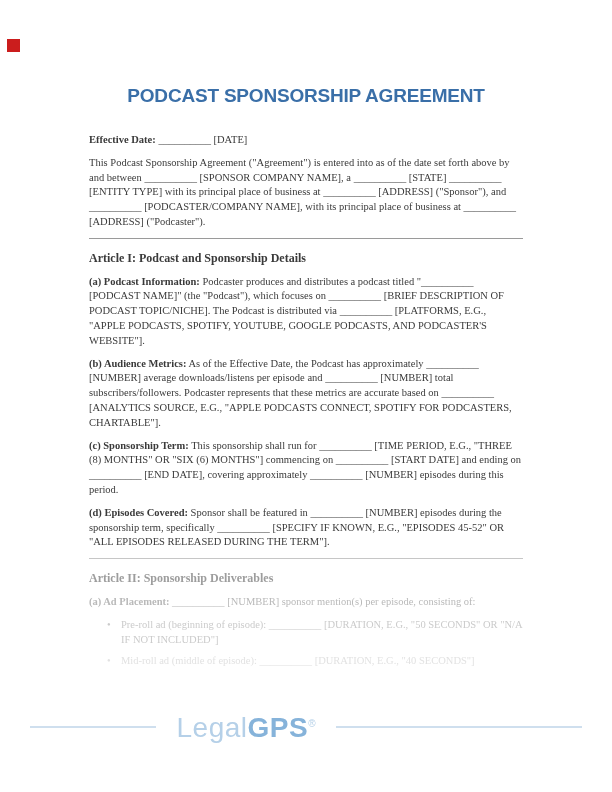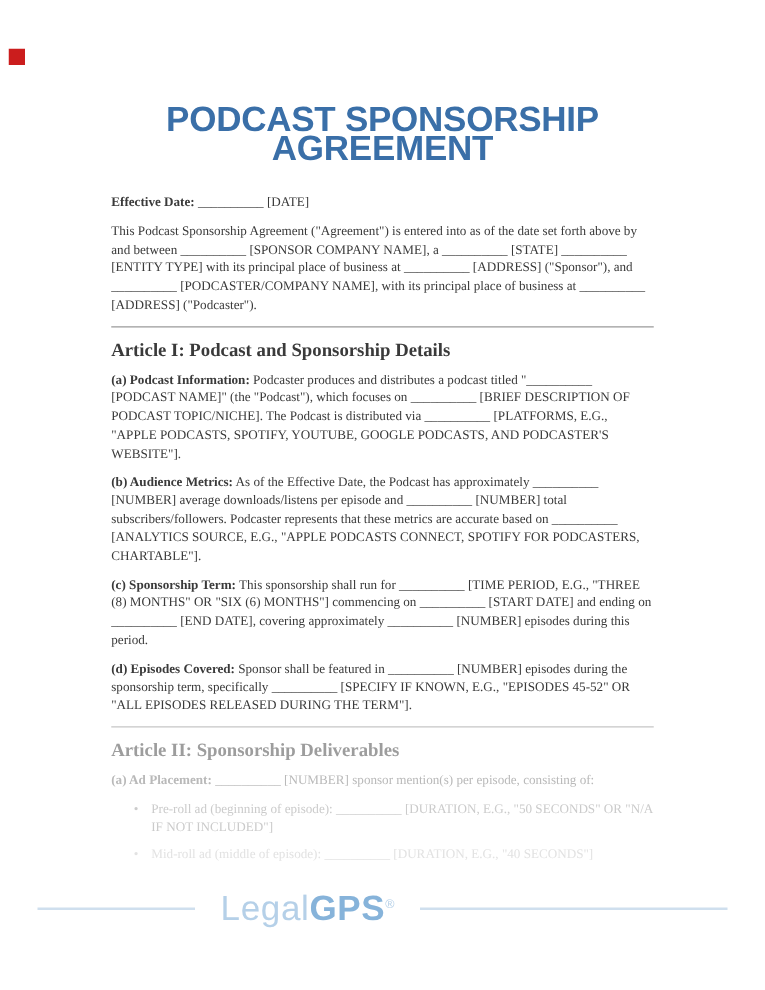--- a/index.html
+++ b/index.html
@@ -14,33 +14,33 @@
   .red-marker{
     position:absolute;left:7px;top:39px;width:13px;height:13px;
     background:#cb1d1d;
   }
   .content{
     position:absolute;left:89px;top:84px;width:434px;
   }
   .doc-title{
     font-family:"Liberation Sans", sans-serif;
     font-weight:700;
-    font-size:28px;
+    font-size:19px;
     line-height:23px;
     letter-spacing:-0.2px;
     color:#3a6fa8;
     text-align:center;
     margin:0 0 26px 0;
   }
   p{font-size:10.5px;line-height:14.8px;margin:0 0 8px 0;text-align:left;}
   .eff b{font-weight:700;}
   b,strong{font-weight:700;}
   .hr1{border:none;border-top:1px solid #9a9a9a;margin:8px 0 12px 0;}
   .hr2{border:none;border-top:1px solid #c6c6c6;margin:8px 0 12px 0;}
-  .art-heading{font-size:15px;font-weight:700;line-height:14.8px;margin:0 0 9px 0;}
+  .art-heading{font-size:12px;font-weight:700;line-height:14.8px;margin:0 0 9px 0;}
   
   .fade1{color:#9d9d9d;}
   .fade2{color:#a9a9a9;}
   .fade3{color:#b9b9b9;}
   .fade4{color:#cbcbcb;}
   .fade5{color:#e2e2e2;}
   .bullets{margin:0;padding:0;list-style:none;}
   .bullet-row{display:flex;font-size:10.5px;line-height:14.8px;margin:0 0 7px 0;}
   .bullet-dot{width:14px;flex:0 0 14px;margin-left:18px;text-align:left;}
   .bullet-text{flex:1;}

